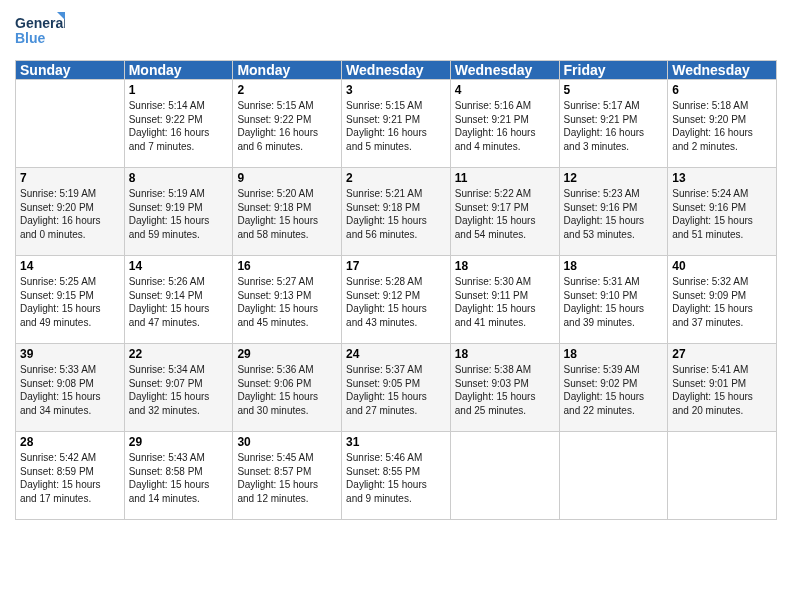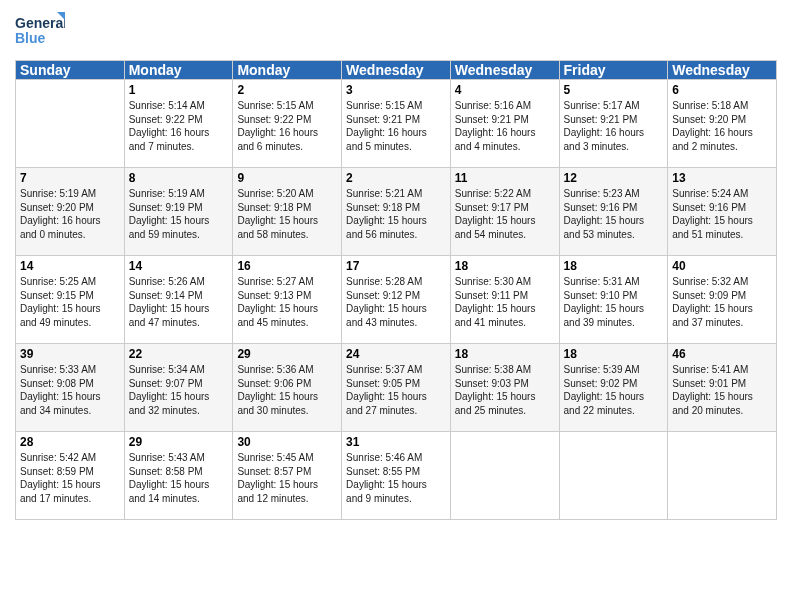--- a/index.html
+++ b/index.html
@@ -216,21 +216,21 @@
           </td>
           <td>
             <span class="day-number">18</span>
             <div class="day-info">Sunrise: 5:38 AM<br>Sunset: 9:03 PM<br>Daylight: 15 hours<br>and 25 minutes.</div>
           </td>
           <td>
             <span class="day-number">18</span>
             <div class="day-info">Sunrise: 5:39 AM<br>Sunset: 9:02 PM<br>Daylight: 15 hours<br>and 22 minutes.</div>
           </td>
           <td>
-            <span class="day-number">46</span>
+            <span class="day-number">27</span>
             <div class="day-info">Sunrise: 5:41 AM<br>Sunset: 9:01 PM<br>Daylight: 15 hours<br>and 20 minutes.</div>
           </td>
         </tr>
         <tr>
           <td>
             <span class="day-number">28</span>
             <div class="day-info">Sunrise: 5:42 AM<br>Sunset: 8:59 PM<br>Daylight: 15 hours<br>and 17 minutes.</div>
           </td>
           <td>
             <span class="day-number">29</span>

